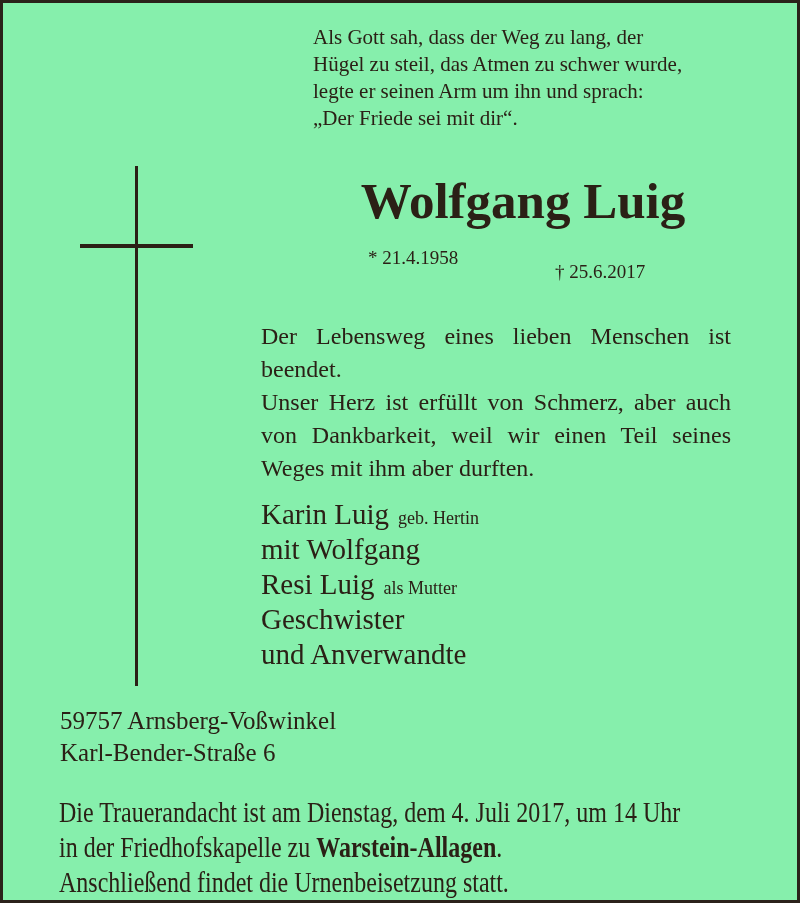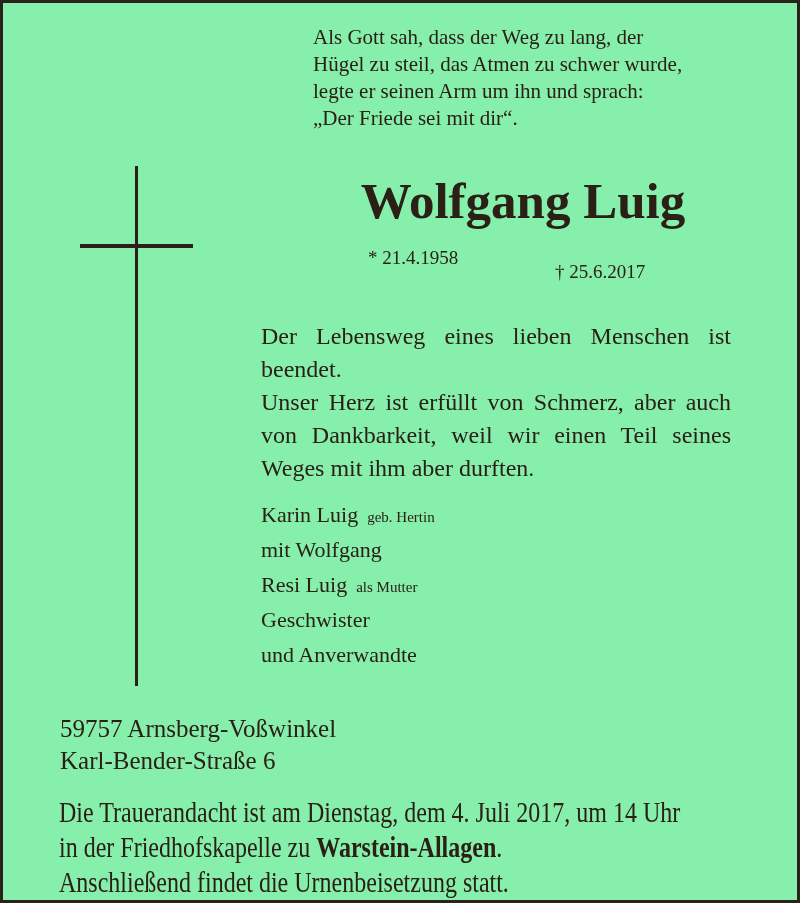--- a/index.html
+++ b/index.html
@@ -65,30 +65,29 @@
   }
   .obit .jl { text-align: justify; text-align-last: justify; }
 
   
   .mourners {
     position: absolute;
     left: 258px; top: 494px;
     white-space: nowrap;
   }
   .m-line { height: 35px; line-height: 35px; }
-  .m-big   { font-size: 22px; }
-  .m-small { font-size: 15px; margin-left: 9px; }
+  .m-big   { font-size: 29px; }
+  .m-small { font-size: 18px; margin-left: 9px; }
 
   
   .address {
     position: absolute;
     left: 57px; top: 702px;
     font-size: 25px; line-height: 32px;
     white-space: nowrap;
-    margin-top: 8px;
   }
 
   
   .funeral {
     position: absolute;
     left: 56px; top: 791px;
     font-size: 30px; line-height: 35px;
     transform: scaleX(0.80);
     transform-origin: 0 0;
     white-space: nowrap;

